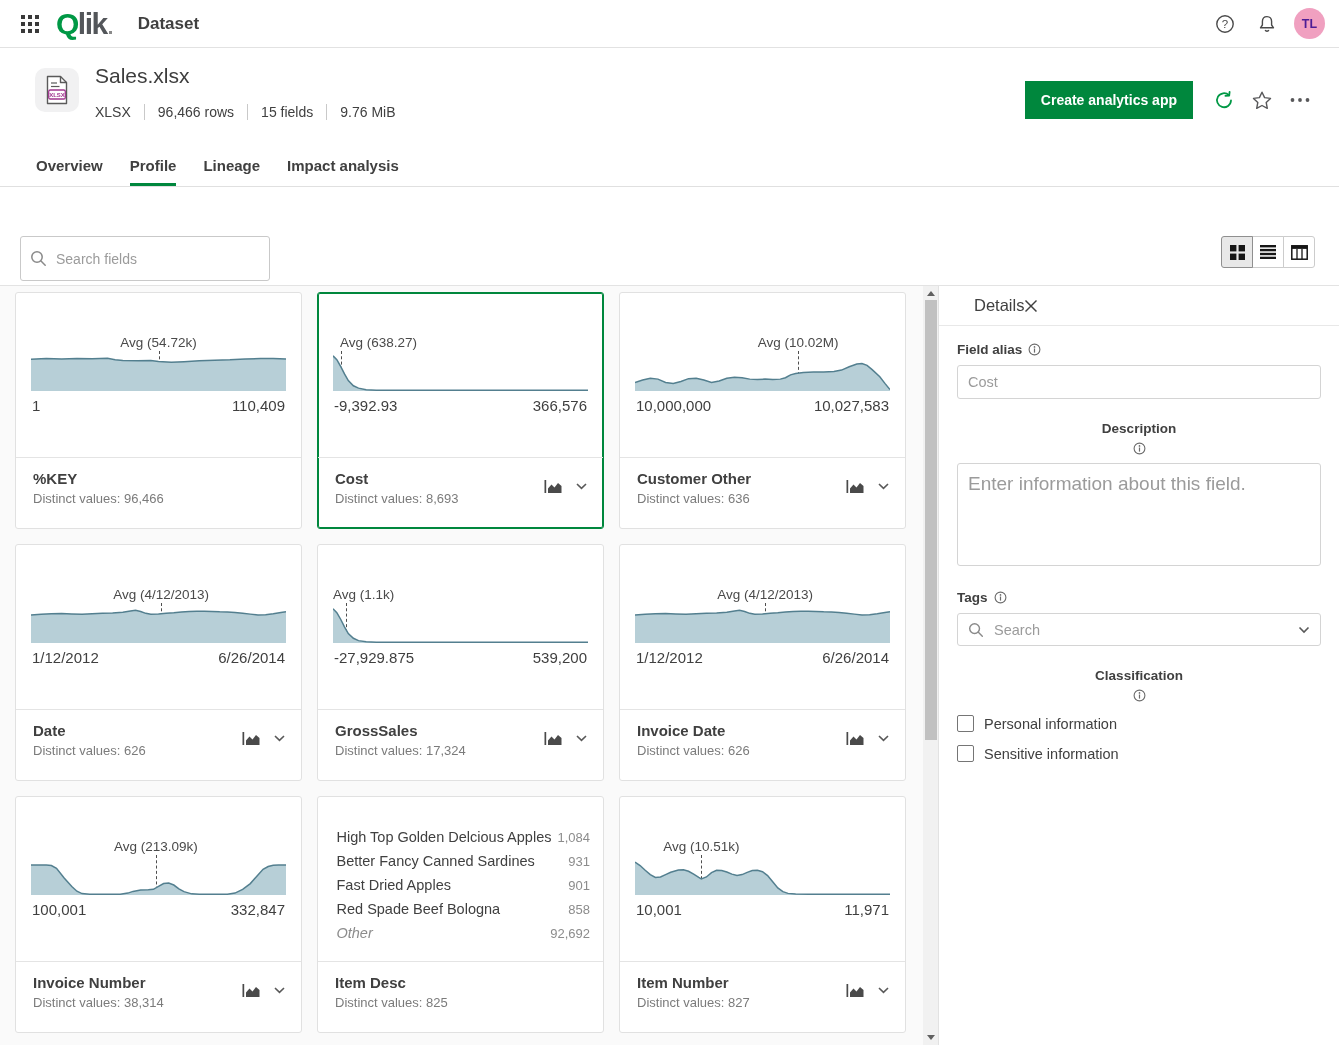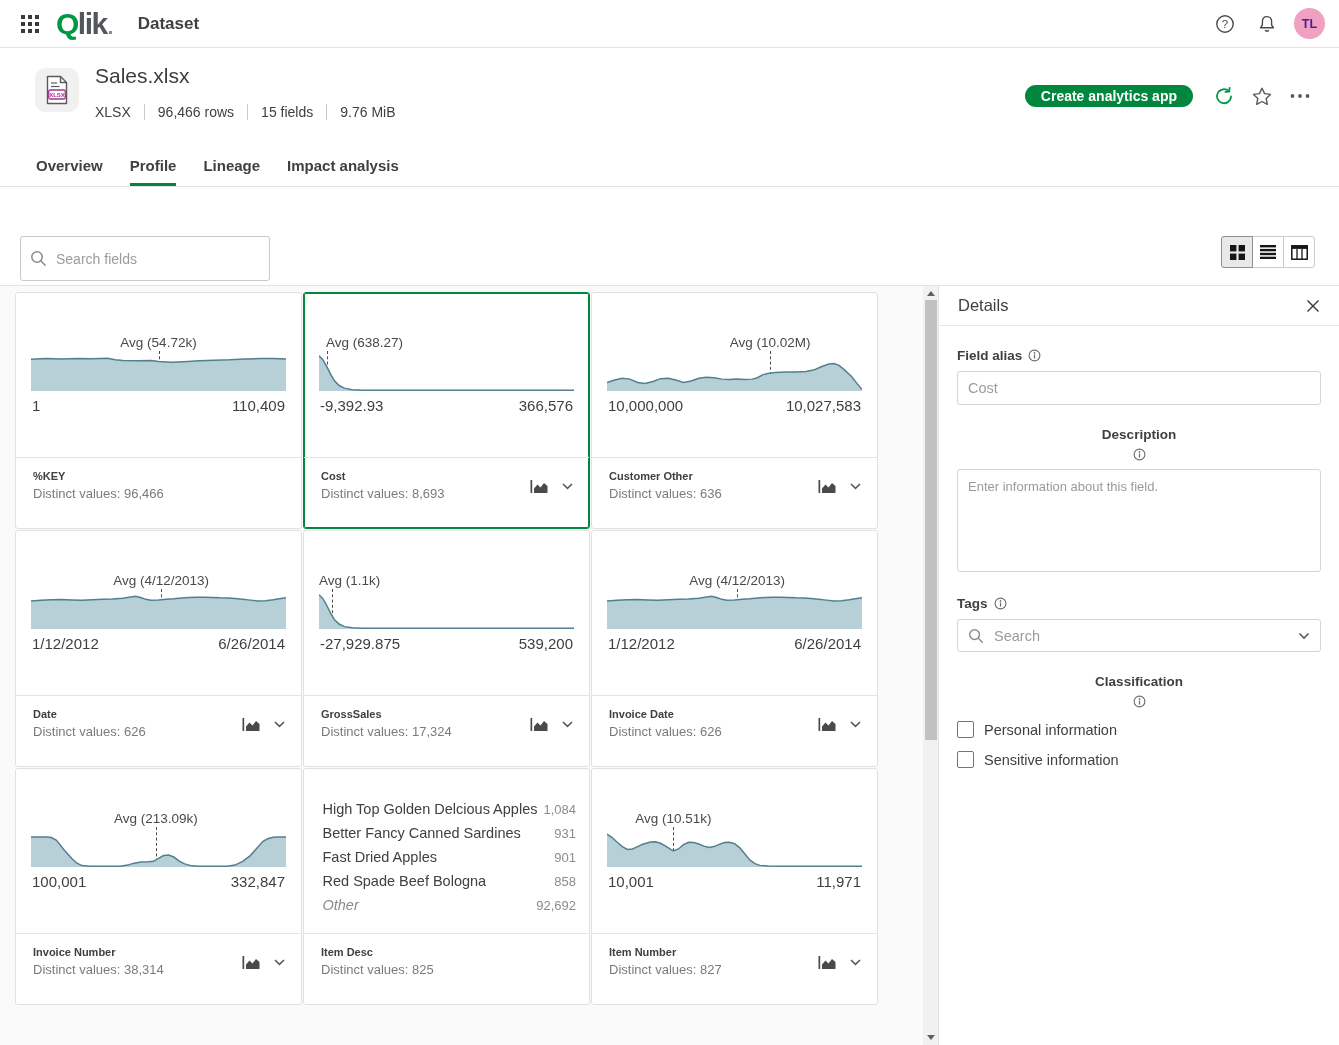--- a/index.html
+++ b/index.html
@@ -21,21 +21,21 @@
             display:flex; align-items:center; justify-content:center; cursor:pointer; }
 
   
   .file-header { position:absolute; top:48px; left:0; right:0; height:102px; background:#fff; }
   .file-icon { position:absolute; left:35px; top:20px; width:44px; height:44px; border-radius:10px; background:#f1f1f2;
                display:flex; align-items:center; justify-content:center; }
   .file-title { position:absolute; left:95px; top:16px; margin:0; font-size:21px; font-weight:500; color:#3d3d3d; }
   .meta-row { position:absolute; left:95px; top:56px; display:flex; align-items:center; font-size:14px; color:#404040; }
   .meta-item + .meta-item { border-left:1px solid #c9c9c9; margin-left:13px; padding-left:13px; }
   .header-actions { position:absolute; right:24px; top:33px; display:flex; align-items:center; gap:8px; }
-  .create-btn { height:22px; padding:0 16px; background:#00873d; color:#fff; border:none; border-radius:15px;
+  .create-btn { height:38px; padding:0 16px; background:#00873d; color:#fff; border:none; border-radius:0;
                 font-size:14px; font-weight:700; font-family:inherit; cursor:pointer; margin-right:8px; }
 
   
   .tabs { position:absolute; top:148px; left:0; right:0; height:39px; border-bottom:1px solid #e0e0e0;
           padding-left:36px; display:flex; gap:27px; background:#fff; }
   .tab { font-size:15px; font-weight:600; color:#404040; padding-top:9px; position:relative; cursor:pointer; }
   .tab.active::after { content:""; position:absolute; left:0; right:0; bottom:0; height:3px; background:#00873d; }
 
   
   .toolbar { position:absolute; top:187px; left:0; right:0; height:99px; border-bottom:1px solid #e3e3e3; background:#fff; }
@@ -47,31 +47,31 @@
   .view-btn { width:32px; height:32px; border:1px solid #cccccc; background:#fff; display:flex; align-items:center;
               justify-content:center; cursor:pointer; margin-left:-1px; padding:0; }
   .view-btn:first-child { border-radius:3px 0 0 3px; margin-left:0; }
   .view-btn:last-child { border-radius:0 3px 3px 0; }
   .view-btn.active { background:#e8e8e8; border-color:#8f8f8f; z-index:1; }
 
   
   .main { position:absolute; top:286px; left:0; right:0; bottom:0; }
   .cards-area { position:absolute; left:0; top:0; width:923px; height:100%; background:#fafafa; overflow:hidden; }
   .cards-grid { position:absolute; left:15px; top:6px; display:grid; grid-template-columns:repeat(3,287px);
-                grid-auto-rows:237px; gap:1px; }
+                grid-auto-rows:237px; gap:15px; }
   .card { position:relative; background:#fff; border:1px solid #e1e1e1; border-radius:3px; cursor:pointer; }
   .card.selected { border-color:#00873d; box-shadow:inset 0 0 0 1px #00873d; }
   .avg-label { position:absolute; top:42px; font-size:13.5px; color:#4a4a4a; white-space:nowrap; }
   .dashline { position:absolute; top:58px; height:40px; width:0; border-left:1.5px dashed #4e4e4e; }
   .areachart { position:absolute; top:60px; left:15px; width:255px; height:38px; display:block; }
   .minmax { position:absolute; top:104px; left:16px; right:16px; display:flex; justify-content:space-between;
             font-size:15px; color:#3f3f3f; }
   .card-footer { position:absolute; left:0; right:0; bottom:0; height:71px; border-top:1px solid #e4e4e4;
                  padding:12px 16px 0 17px; display:flex; justify-content:space-between; align-items:flex-start; }
-  .fname { font-size:11px; font-weight:700; color:#404040; }
+  .fname { font-size:15px; font-weight:700; color:#404040; }
   .fdistinct { font-size:13px; color:#7b7b7b; margin-top:4px; }
   .ficons { display:flex; align-items:center; gap:13px; margin-top:9px; }
   .ficons span { display:flex; cursor:pointer; }
 
   .topvals { position:absolute; top:28px; left:12px; right:13px; display:flex; }
   .tv-rows { flex:1; margin-left:6px; margin-top:0; }
   .tv-row { height:24px; display:flex; align-items:center; justify-content:space-between; }
   .tv-label { font-size:14.5px; color:#404040; white-space:nowrap; }
   .tv-label.other { font-style:italic; color:#8c8c8c; }
   .tv-val { font-size:13px; color:#8c8c8c; margin-left:6px; }
@@ -79,30 +79,30 @@
   
   .vscroll { position:absolute; left:923px; top:0; width:15px; height:100%; background:#f1f1f1; }
   .vs-btn { position:absolute; left:0; width:15px; height:15px; display:flex; align-items:center; justify-content:center; cursor:pointer; }
   .vs-up { top:0; } .vs-down { bottom:0; }
   .tri-up { width:0; height:0; border-left:4px solid transparent; border-right:4px solid transparent; border-bottom:5px solid #606060; }
   .tri-down { width:0; height:0; border-left:4px solid transparent; border-right:4px solid transparent; border-top:5px solid #606060; }
   .vs-thumb { position:absolute; left:1.5px; top:14px; width:12px; height:440px; background:#c1c1c1; cursor:grab; }
 
   
   .details { position:absolute; left:938px; right:0; top:0; bottom:0; background:#fff; border-left:1px solid #e2e2e2; padding:0 18px; }
-  .dp-head { height:40px; border-bottom:1px solid #e8e8e8; display:flex; align-items:center; justify-content:space-between;
-             margin:0 -18px; padding:0 19px; }
+  .dp-head { height:40px; border-bottom:1px solid #e8e8e8; display:flex; align-items:center; 
+             margin:0 -18px; padding:0 35px; }
   .dp-title { font-size:16.5px; color:#404040; }
   .dp-close { cursor:pointer; display:flex; }
   .dp-label { display:flex; align-items:center; gap:6px; font-size:13.5px; font-weight:700; color:#404040; }
-  .mt16 { margin-top:22px;align-items:center; } .mt22 { margin-top:22px;flex-direction:column; } .mt20 { margin-top:20px; }
+  .mt16 { margin-top:16px;align-items:center; } .mt22 { margin-top:22px;flex-direction:column; } .mt20 { margin-top:20px; }
   .dp-input { margin-top:8px; width:100%; height:34px; border:1px solid #d4d4d4; border-radius:3px; padding:0 10px;
               font-size:14.5px; font-family:inherit; color:#404040; outline:none; }
   .dp-textarea { margin-top:8px; width:100%; height:103px; border:1px solid #d4d4d4; border-radius:3px; padding:9px 10px;
-                 font-size:13px; font-family:inherit; color:#404040; outline:none; resize:none; }
+                 font-size:19px; font-family:inherit; color:#404040; outline:none; resize:none; }
   .tags-box { margin-top:8px; height:33px; border:1px solid #d4d4d4; border-radius:3px; display:flex; align-items:center;
               padding:0 10px; gap:8px; background:#fff; }
   .tags-box input { flex:1; border:none; outline:none; font-size:14.5px; font-family:inherit; background:transparent; }
   .cb-row { display:flex; align-items:center; gap:10px; margin-top:13px; }
   .cb { width:17px; height:17px; border:1px solid #757575; border-radius:2px; background:#fff; cursor:pointer; flex:none; }
   .cb-label { font-size:14.5px; color:#404040; }
 </style>
 </head>
 <body>
 

